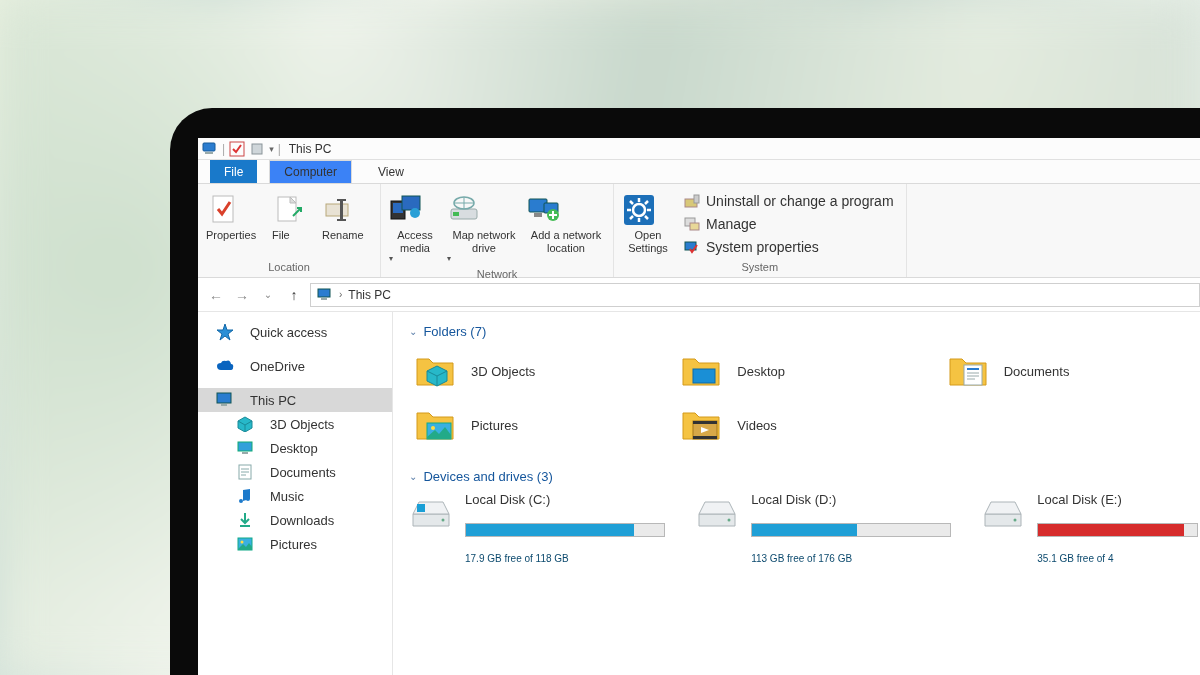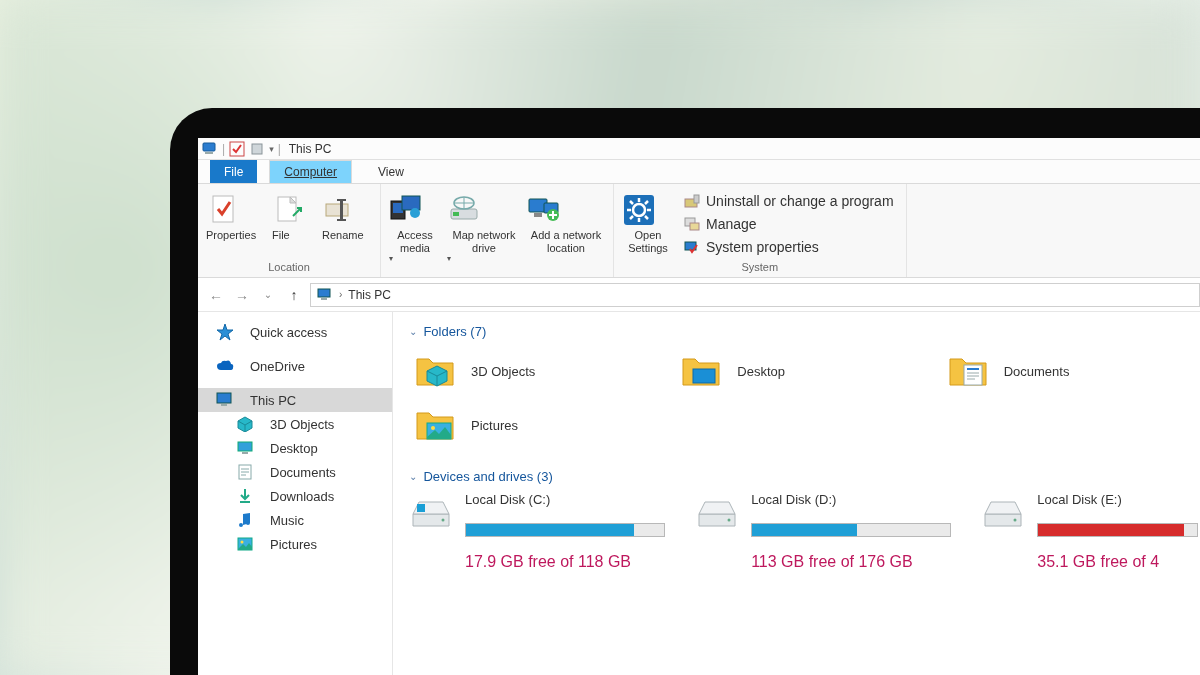--- a/index.html
+++ b/index.html
@@ -65,21 +65,21 @@
     border-bottom: 1px solid #dadada;
   }
   .tab {
     padding: 0 14px;
     display: flex; align-items: center;
     font-size: 12px;
     cursor: pointer;
     margin-left: 12px;
   }
   .tab.file { background: #1979ca; color: #fff; }
-  .tab.active { background: #7dd3fc; border: 1px solid #dadada; border-bottom: none; text-decoration: underline; }
+  .tab.active { background: #3b82f6; border: 1px solid #dadada; border-bottom: none; }
 
   
   .ribbon {
     height: 94px;
     background: #f8f8f8;
     border-bottom: 1px solid #dadada;
     display: flex;
   }
   .ribbon-group {
     border-right: 1px solid #e4e4e4;
@@ -167,21 +167,21 @@
 
   .drive-row {
     display:flex; gap: 30px; padding-left: 6px;
   }
   .drive-item { display:flex; gap:12px; width: 260px; cursor:pointer;}
   .drive-icon { width:44px; height:40px; display:flex;align-items:center;justify-content:center;}
   .drive-info { flex:1; display:flex; flex-direction:column; gap:16px;}
   .drive-name { font-size:13px; }
   .drive-bar { height:14px; border:1px solid #b8b8b8; background:#eaeaea; position:relative;}
   .drive-bar-fill { position:absolute; left:0; top:0; bottom:0; }
-  .drive-sub { font-size:16px; color:#be185d; }
+  .drive-sub { font-size:10px; color:#0c4a6e; }
 
   
   svg { display:block; }
 </style>
 </head>
 <body>
 
 <div class="bg-blur"></div>
 <div class="monitor-bezel"></div>
 
@@ -289,20 +289,21 @@
                 <rect x="2" y="4" width="18" height="13" rx="1" fill="#2a7ccf" stroke="#155"></rect>
                 <rect x="7" y="18" width="8" height="4" fill="#888"></rect>
                 <rect x="17" y="8" width="14" height="10" rx="1" fill="#2a7ccf" stroke="#155"></rect>
                 <circle cx="26" cy="20" r="6" fill="#4b5"></circle>
                 <path d="M26 16 v8 M22 20 h8" stroke="#fff" stroke-width="2"></path>
               </svg>
           </div>
           <span>Add a network location</span>
         </div>
       </div>
+      <div class="ribbon-group-label">Network</div>
     </div>
 
     <div class="ribbon-group">
       <div class="ribbon-group-items">
         <div class="ribbon-btn-large" style="width:56px">
           <div class="ricon">
             <svg width="34" height="34" viewBox="0 0 34 34">
                 <rect x="2" y="2" width="30" height="30" rx="3" fill="#1c6fb8"></rect>
                 <circle cx="17" cy="17" r="6" fill="none" stroke="#fff" stroke-width="2.5"></circle>
                 <g stroke="#fff" stroke-width="2.5">
@@ -426,33 +427,33 @@
               <line x1="3" y1="5" x2="11" y2="5" stroke="#8aa"></line>
               <line x1="3" y1="8" x2="11" y2="8" stroke="#8aa"></line>
               <line x1="3" y1="11" x2="8" y2="11" stroke="#8aa"></line>
             </svg>
         </span>
         <span>Documents</span>
       </div>
       <div class="nav-item child">
         <span class="nicon">
           <svg width="14" height="16" viewBox="0 0 14 16">
+              <path d="M5 13 Q5 15 3 15 Q1 15 1 13 Q1 11 3 11 Q5 11 5 13 L5 2 L12 1 L12 11 Q12 13 10 13 Q8 13 8 11 Q8 9 10 9 Q12 9 12 11" fill="#1d7acb"></path>
+            </svg>
+        </span>
+        <span>Music</span>
+      </div>
+      <div class="nav-item child">
+        <span class="nicon">
+          <svg width="14" height="16" viewBox="0 0 14 16">
               <path d="M7 1 L7 10 M3 7 L7 11 L11 7" stroke="#2a8" stroke-width="2" fill="none"></path>
               <line x1="2" y1="14" x2="12" y2="14" stroke="#2a8" stroke-width="2"></line>
             </svg>
         </span>
         <span>Downloads</span>
-      </div>
-      <div class="nav-item child">
-        <span class="nicon">
-          <svg width="14" height="16" viewBox="0 0 14 16">
-              <path d="M5 13 Q5 15 3 15 Q1 15 1 13 Q1 11 3 11 Q5 11 5 13 L5 2 L12 1 L12 11 Q12 13 10 13 Q8 13 8 11 Q8 9 10 9 Q12 9 12 11" fill="#1d7acb"></path>
-            </svg>
-        </span>
-        <span>Music</span>
       </div>
       <div class="nav-item child">
         <span class="nicon">
           <svg width="16" height="14" viewBox="0 0 16 14">
               <rect x="1" y="1" width="14" height="12" fill="#3ab0e0" stroke="#1a8"></rect>
               <circle cx="5" cy="5" r="1.5" fill="#fd4"></circle>
               <path d="M1 12 L6 7 L9 10 L12 6 L15 10 L15 13 L1 13 Z" fill="#2a8"></path>
             </svg>
         </span>
         <span>Pictures</span>
@@ -503,20 +504,32 @@
           <span class="ficon">
             <svg width="44" height="40" viewBox="0 0 44 40">
                 <path d="M2 10 L2 34 L38 34 L38 12 L18 12 L14 8 L2 8 Z" fill="#f5c342" stroke="#d49a1a"></path>
                 <rect x="12" y="18" width="24" height="16" fill="#3ab0e0" stroke="#1a8"></rect>
                 <circle cx="18" cy="23" r="2" fill="#fd4"></circle>
                 <path d="M12 32 L20 25 L24 29 L30 22 L36 30 L36 34 L12 34 Z" fill="#2a8"></path>
               </svg>
           </span>
           <span class="flabel">Pictures</span>
         </div>
+        <div class="folder-item">
+          <span class="ficon">
+            <svg width="44" height="40" viewBox="0 0 44 40">
+                <path d="M2 10 L2 34 L38 34 L38 12 L18 12 L14 8 L2 8 Z" fill="#f5c342" stroke="#d49a1a"></path>
+                <rect x="12" y="16" width="24" height="18" fill="#d8a848" stroke="#a87818"></rect>
+                <rect x="12" y="16" width="24" height="3" fill="#333"></rect>
+                <rect x="12" y="31" width="24" height="3" fill="#333"></rect>
+                <path d="M20 22 L28 25 L20 28 Z" fill="#fff"></path>
+              </svg>
+          </span>
+          <span class="flabel">Videos</span>
+        </div>
       </div>
 
       <div class="section-header">
         <span class="chev">⌄</span>
         <span>Devices and drives (3)</span>
       </div>
 
       <div class="drive-row">
         <div class="drive-item">
           <span class="drive-icon">

